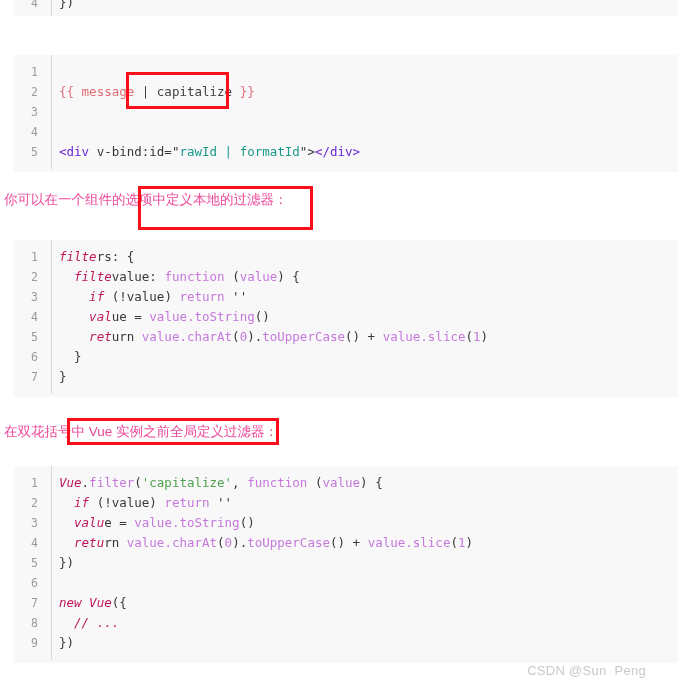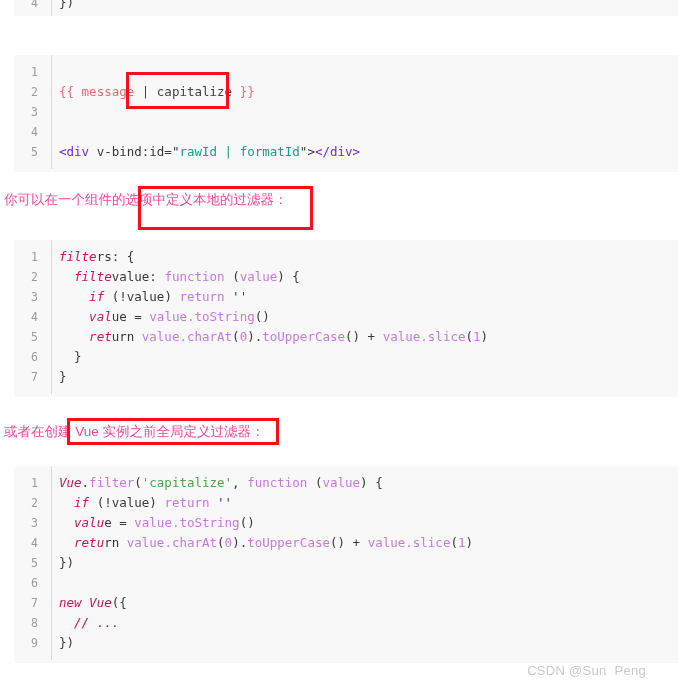--- a/index.html
+++ b/index.html
@@ -183,21 +183,21 @@
       <span class="code-text"><span class="t-plain">  }</span></span>
     </div>
 
     <div class="code-line">
       <span class="ln">7</span>
       <span class="code-text"><span class="t-plain">}</span></span>
     </div>
   </div>
 </div>
 
-<div class="prose" style="top:422px;">或者在创建 Vue 实例之前全局定义过滤器：</div>
+<div class="prose" style="top:422px;">在双花括号中 Vue 实例之前全局定义过滤器：</div>
 
 <div class="code-block" style="top:466px; height:197px;">
   <div class="code-inner">
     <div class="gutter-rule"></div>
 
     <div class="code-line">
       <span class="ln">1</span>
       <span class="code-text"><span class="t-mute">Vue</span><span class="t-plain">.</span><span class="t-purp">filter</span><span class="t-plain">(</span><span class="t-str">'capitalize'</span><span class="t-plain">, </span><span class="t-purp">function</span><span class="t-plain"> (</span><span class="t-purp">value</span><span class="t-plain">) {</span></span>
     </div>
 

